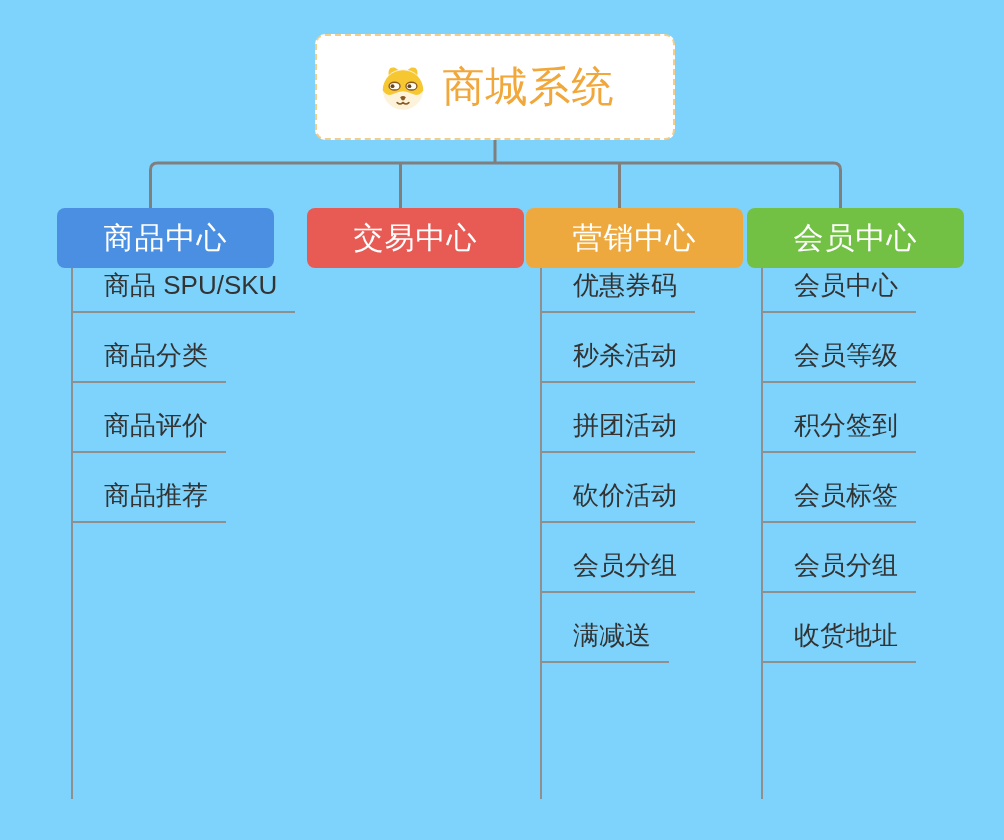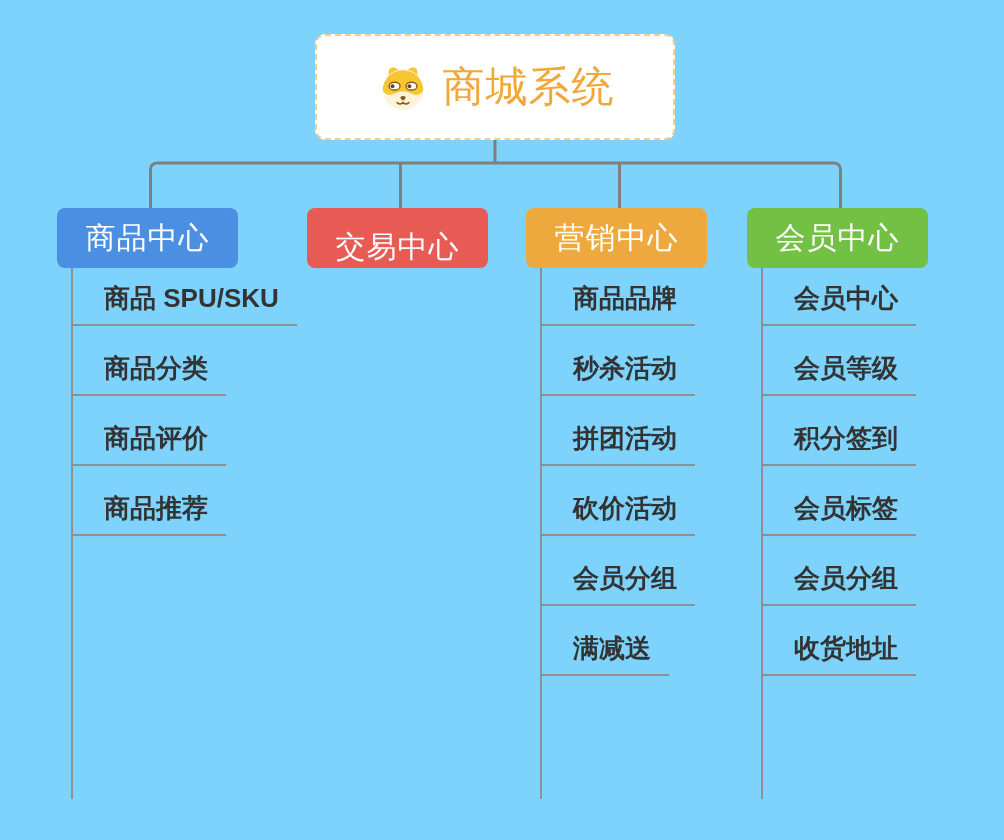--- a/index.html
+++ b/index.html
@@ -30,21 +30,21 @@
   }
   .root-title{
     font-size:42px;
     color:#f1a73a;
     letter-spacing:1px;
     white-space:nowrap;
   }
   
   .branch-header{
     position:absolute;top:208px;
-    width:181px;height:60px;
+    width:217px;height:60px;
     border-radius:8px;
     display:flex;align-items:center;justify-content:center;
     color:#ffffff;
     font-size:30px;
     letter-spacing:1px;
     z-index:2;
     cursor:default;
   }
   .hx0{left:57px;}
   .hx1{left:307px;}
@@ -60,21 +60,21 @@
   .cx1{left:307px;}
   .cx2{left:526px;}
   .cx3{left:747px;}
   .branch-vline{
     position:absolute;left:14px;top:0;
     width:2px;height:531px;
     background:#8f8f8f;
   }
   .leaf{
     height:70px;
-    display:flex;align-items:center;font-weight:bold;
+    display:flex;align-items:flex-start;
   }
   .leaf:first-child{height:86px;}
   .leaf-label{
     margin-left:14px;
     padding:0 18px 8px 33px;
     border-bottom:2px solid #8f8f8f;
     font-size:26px;
     color:#333333;
     white-space:nowrap;
   }
@@ -107,21 +107,21 @@
         <path d="M28.6 44 q3.4 -2.6 6.8 0 q-1.7 4 -3.4 4 q-1.7 0 -3.4 -4 z" fill="#8a5a23"></path>
         <path d="M25 50.5 q3.5 3.2 7 0 q3.5 3.2 7 0" fill="none" stroke="#8a5a23" stroke-width="1.8" stroke-linecap="round"></path>
       </svg>
     </span>
     <span class="root-title">商城系统</span>
   </div>
 
   <div class="branch-header hx0" style="background: rgb(75, 143, 226);">
     <span>商品中心</span>
   </div>
-  <div class="branch-header hx1" style="background: rgb(232, 90, 84); align-items: flex-end;">
+  <div class="branch-header hx1" style="background: rgb(232, 90, 84);">
     <span>交易中心</span>
   </div>
   <div class="branch-header hx3" style="background: rgb(114, 192, 68);">
     <span>会员中心</span>
   </div>
   <div class="branch-header hx2" style="background: rgb(237, 169, 62);">
     <span>营销中心</span>
   </div>
 
   <div class="branch-col cx0">
@@ -137,21 +137,21 @@
       </div>
     <div class="leaf">
         <span class="leaf-label">商品推荐</span>
       </div>
   </div>
 
 
   <div class="branch-col cx2">
     <div class="branch-vline"></div>
     <div class="leaf">
-        <span class="leaf-label">商品品牌</span>
+        <span class="leaf-label">优惠券码</span>
       </div>
     <div class="leaf">
         <span class="leaf-label">秒杀活动</span>
       </div>
     <div class="leaf">
         <span class="leaf-label">拼团活动</span>
       </div>
     <div class="leaf">
         <span class="leaf-label">砍价活动</span>
       </div>

